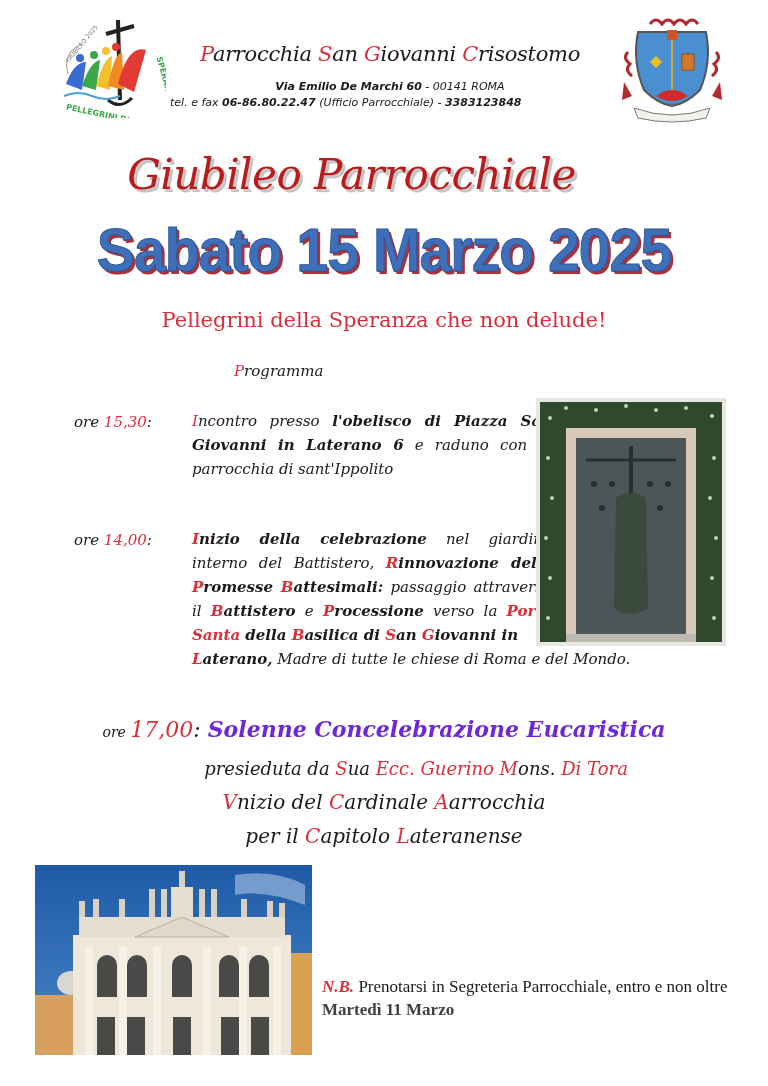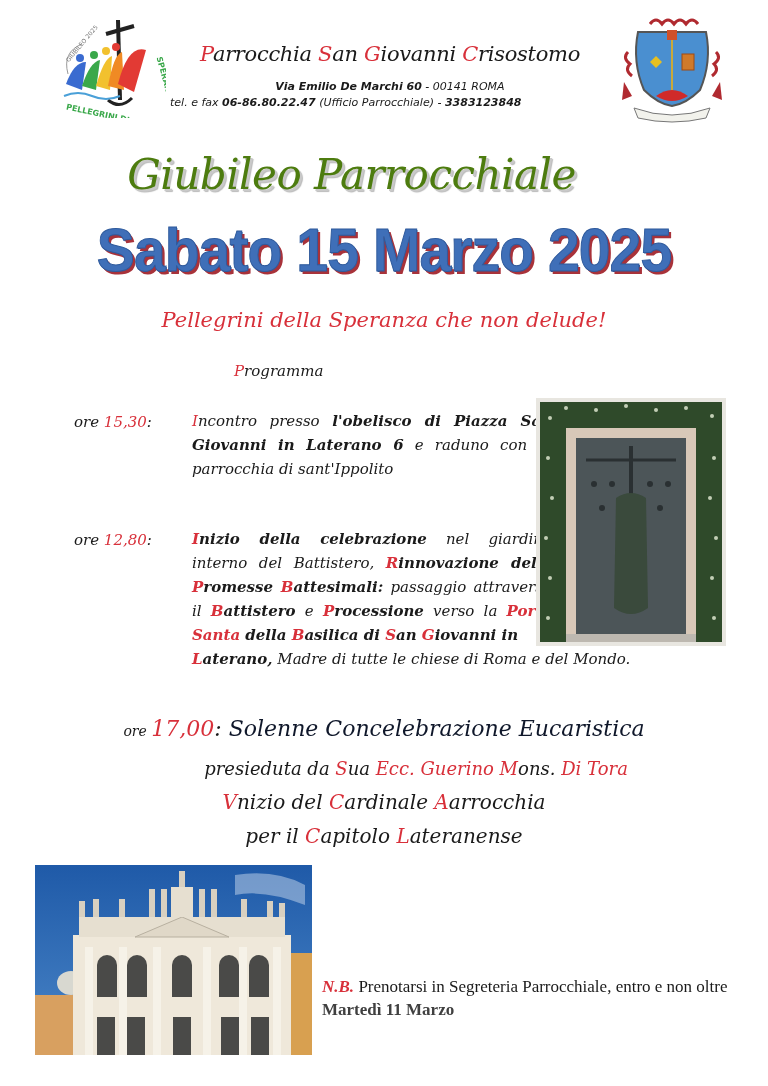--- a/index.html
+++ b/index.html
@@ -8,40 +8,40 @@
   .red { color:#d8303a; }
 
   
   #logo-left { left:48px; top:14px; width:118px; height:104px; }
   #logo-right { left:620px; top:12px; width:104px; height:112px; }
   #parish-name { left:170px; top:42px; width:440px; text-align:center; font-family:"DejaVu Serif", serif; font-style:italic; font-size:21px; color:#1a1a1a; letter-spacing:-0.3px; }
   #parish-address { left:170px; top:80px; width:440px; text-align:center; font-family:"DejaVu Sans", sans-serif; font-style:italic; font-size:11px; }
   #parish-phone { left:170px; top:96px; width:440px; font-family:"DejaVu Sans", sans-serif; font-style:italic; font-size:11px; }
   .b { font-weight:bold; }
 
-  #title-giubileo { left:0; top:150px; width:703px; text-align:center; font-family:"DejaVu Serif", serif; font-style:italic; font-size:42px; color:#4d7c0f; text-shadow:2px 2px 0 #c9c9c9, 3px 3px 1px #bbbbbb; letter-spacing:-0.5px; }
+  #title-giubileo { left:0; top:150px; width:703px; text-align:center; font-family:"DejaVu Serif", serif; font-style:italic; font-size:42px; color:#b91c1c; text-shadow:2px 2px 0 #c9c9c9, 3px 3px 1px #bbbbbb; letter-spacing:-0.5px; }
   #title-date { left:0; top:214px; width:768px; text-align:center; font-family:"Liberation Sans", sans-serif; font-weight:bold; font-size:62px; color:#3f6fb8; transform:scaleX(0.92); transform-origin:center; letter-spacing:-1px; text-shadow:3px 3px 0 #a8323a, 1px 1px 0 #2a4f8f; -webkit-text-stroke:1px #2f5a9c; }
-  #subtitle { left:0; top:308px; width:768px; text-align:center; font-family:"DejaVu Serif", serif; font-style:italic; font-size:21px; color:#d8303a; }
+  #subtitle { left:0; top:308px; width:768px; text-align:center; font-family:"DejaVu Serif", serif; font-size:21px; color:#d8303a; }
   #programma { left:234px; top:362px; font-family:"DejaVu Serif", serif; font-style:italic; font-size:15px; color:#1a1a1a; }
 
   .time-label { font-family:"DejaVu Serif", serif; font-style:italic; font-size:15px; }
   .prog-text { font-family:"DejaVu Serif", serif; font-style:italic; font-size:15px; line-height:24px; text-align:justify;margin-left:29px; }
 
   #item1-time { left:74px; top:413px; }
   #item1-text { left:163px; top:409px; width:360px; }
   #item2-time { left:74px; top:531px; }
   #item2-text { left:163px; top:527px; width:360px; }
   #item2-last { left:163px; top:647px; width:500px; }
 
   #porta-photo { left:536px; top:398px; width:190px; height:248px; }
 
   #item3-line { left:0; top:716px; width:768px; text-align:center; font-family:"DejaVu Serif", serif; font-style:italic; }
   #item3-ore { font-size:14px; color:#1a1a1a; }
   #item3-time { font-size:22px; color:#d8303a; }
-  #item3-title { font-size:22px; color:#0f172a; }
+  #item3-title { font-size:22px; color:#6d28d9;font-weight:bold; }
   .center-line { left:0; width:768px; text-align:center; font-family:"DejaVu Serif", serif; font-style:italic; font-size:18px; }
   #presieduta { top:758px;margin-left:32px; }
   #vicario { top:790px; font-size:20px; }
   #capitolo { top:824px; font-size:20px; }
 
   #basilica-photo { left:35px; top:865px; width:277px; height:190px; }
   #note { left:322px; top:975px; width:420px; font-family:"Liberation Serif", serif; font-size:17px; line-height:23px; color:#1a1a1a; }
   #note .nb { color:#d8303a; font-style:italic; font-weight:bold; }
   #note .deadline { color:#404040; font-weight:bold;text-align:right; }
 </style>
@@ -105,21 +105,21 @@
 </div>
 
 <div id="item1-time" class="abs time-label">
   <span>ore </span><span class="red">15,30</span><span>: </span>
 </div>
 <div id="item1-text" class="abs prog-text">
   <span class="red">I</span><span>ncontro presso </span><b>l'obelisco di Piazza San Giovanni in Laterano 6</b><span> e raduno con la parrocchia di sant'Ippolito</span>
 </div>
 
 <div id="item2-time" class="abs time-label">
-  <span>ore </span><span class="red">12,80</span><span>: </span>
+  <span>ore </span><span class="red">14,00</span><span>: </span>
 </div>
 <div id="item2-text" class="abs prog-text">
   <b class="red">I</b><b>nizio della celebrazione</b><span> nel giardino interno del Battistero, </span><b class="red">R</b><b>innovazione delle </b><b class="red">P</b><b>romesse </b><b class="red">B</b><b>attesimali:</b><span> passaggio attraverso il </span><b class="red">B</b><b>attistero</b><span> e </span><b class="red">P</b><b>rocessione</b><span> verso la </span><b class="red">Porta Santa</b><b> della </b><b class="red">B</b><b>asilica di </b><b class="red">S</b><b>an </b><b class="red">G</b><b>iovanni in</b>
 </div>
 <div id="item2-last" class="abs prog-text">
   <b class="red">L</b><b>aterano,</b><span> Madre di tutte le chiese di Roma e del Mondo.</span>
 </div>
 
 <div id="porta-photo" class="abs">
   <svg width="190" height="248" viewBox="0 0 190 248">

